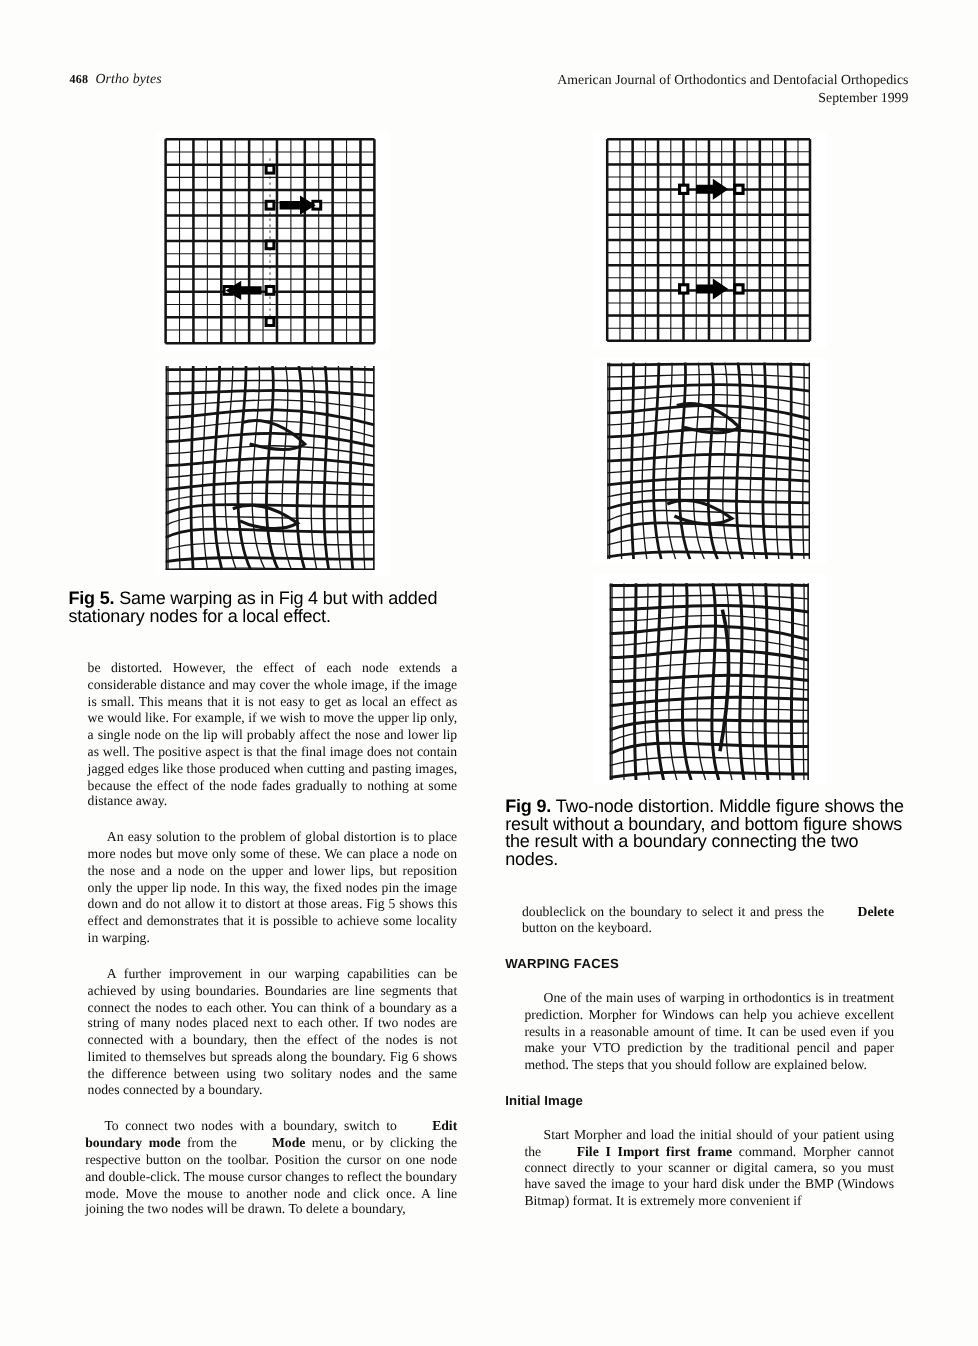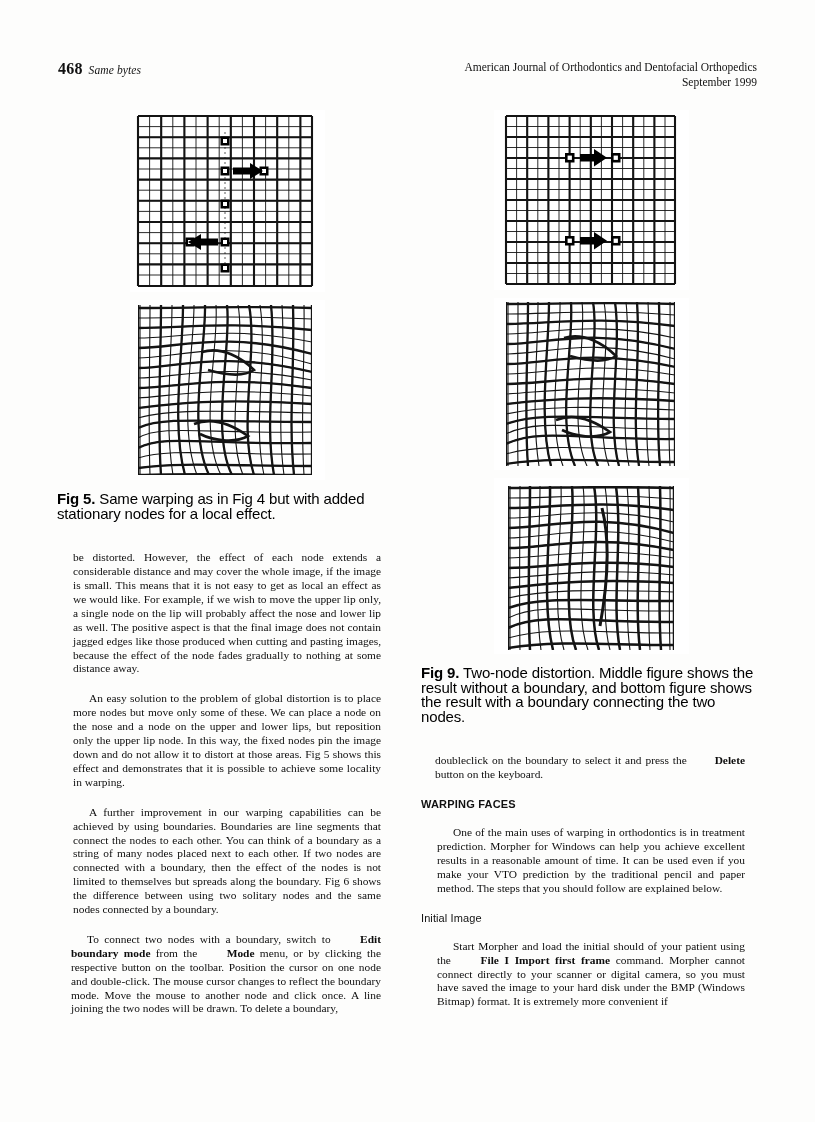--- a/index.html
+++ b/index.html
@@ -35,21 +35,21 @@
     left: 0;
     top: 0;
     font-family: "Liberation Serif", serif;
     font-size: 11.5px;
     letter-spacing: .1px;
     white-space: nowrap;
   }
   .runhead-left .folio {
     font-weight: bold;
     font-style: normal;
-    font-size: 16px;
+    font-size: 10px;
     letter-spacing: .2px;
   }
   .runhead-left .sect {
     font-style: italic;
     margin-left: 6px;
   }
   .runhead-right {
     position: absolute;
     right: 0;
     top: 0;
@@ -106,38 +106,38 @@
 
   .head-a {
     font-family: "Liberation Sans", sans-serif;
     font-weight: bold;
     font-size: 11px;
     letter-spacing: .2px;
     margin: 14px 0 7px 0;
   }
   .head-b {
     font-family: "Liberation Sans", sans-serif;
-    font-weight: normal;
+    font-weight: bold;
     font-size: 11px;
     letter-spacing: .1px;
     margin: 13px 0 6px 0;
   }
 
   .spacer-8  { height: 8px; }
   .spacer-12 { height: 12px; }
   .spacer-14 { height: 14px; }
 </style>
 </head>
 <body>
 
 <div class="page">
 
   <div class="runhead">
     <div class="runhead-left">
-      <span class="folio">468</span><span class="sect">Same bytes</span>
+      <span class="folio">468</span><span class="sect">Ortho bytes</span>
     </div>
     <div class="runhead-right">
       <div>American Journal of Orthodontics and Dentofacial Orthopedics</div>
       <div>September 1999</div>
     </div>
   </div>
 
   <div class="col col-left">
 
     <div class="figbox" style="width:195px;">

